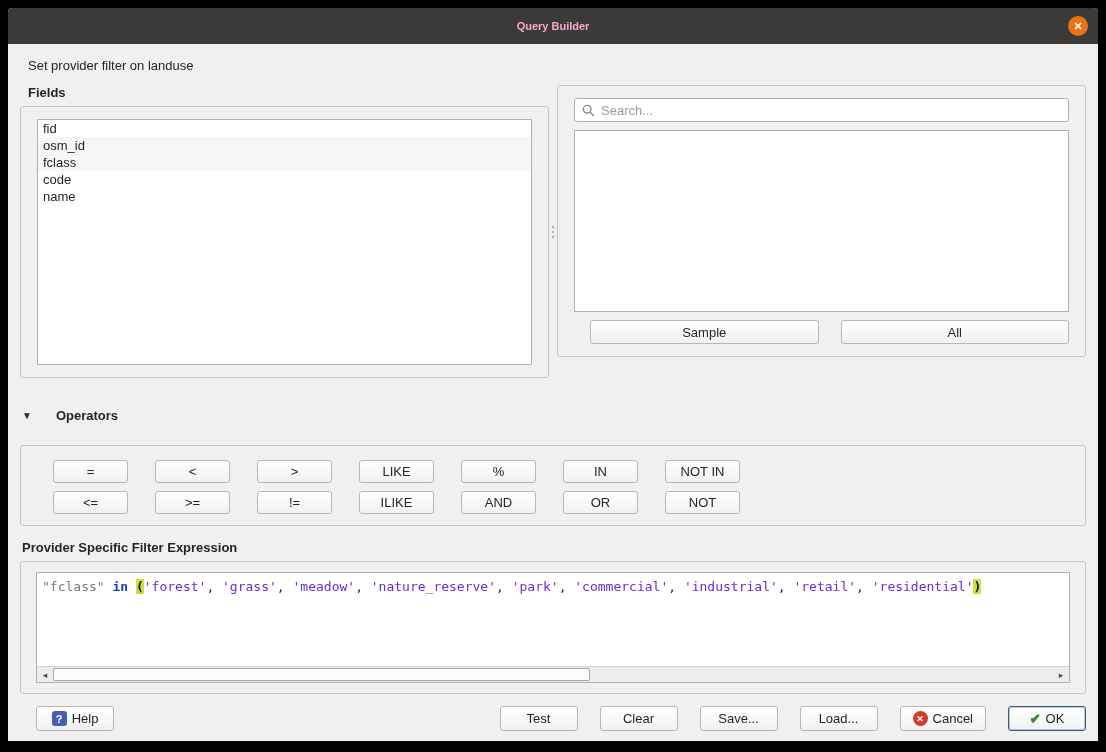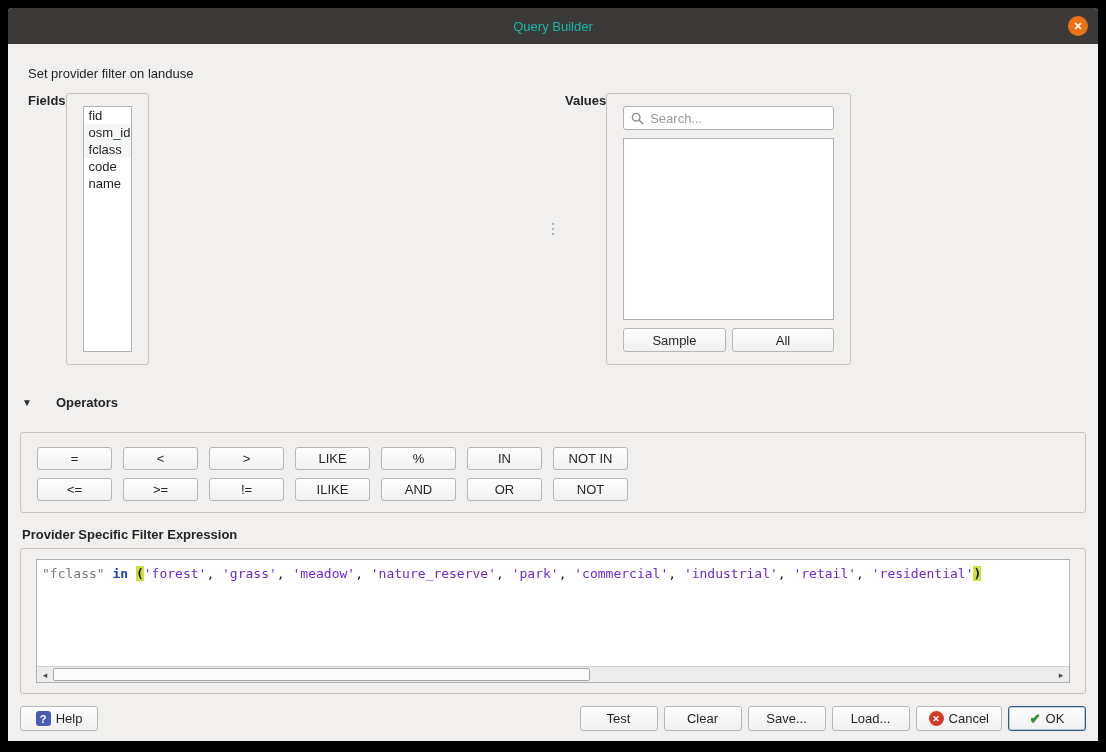--- a/index.html
+++ b/index.html
@@ -2,45 +2,45 @@
 <html><head>
 <meta charset="utf-8">
 <style>
   * { margin:0; padding:0; box-sizing:border-box; }
   html,body { width:1106px; height:752px; background:#000; overflow:hidden;
               font-family:"Liberation Sans", sans-serif; font-size:13px; color:#252525; }
   .window { position:absolute; left:8px; top:8px; width:1090px; height:733px;
             background:#f1f0ef; display:flex; flex-direction:column; border-radius:4px 4px 0 0; overflow:hidden; }
   .titlebar { height:36px; background:#3b3a39; display:flex; align-items:center; justify-content:center;
               position:relative; flex:0 0 auto; }
-  .titlebar .title { color:#14b8a6; font-weight:normal; font-size:13px; }
+  .titlebar .title { color:#f9a8d4; font-weight:bold; font-size:11px; }
   .close-btn { position:absolute; right:10px; top:8px; width:20px; height:20px; border-radius:50%;
                background:#ec7214; border:none; color:#fff; font-size:11px; font-weight:bold;
                display:flex; align-items:center; justify-content:center; cursor:pointer; line-height:1; }
-  .content { flex:1; padding:16px 12px 10px; display:flex; flex-direction:column; min-height:0; }
+  .content { flex:1; padding:8px 12px 10px; display:flex; flex-direction:column; min-height:0; }
   .subtitle { margin:6px 0 12px 8px; }
   .section-label { font-weight:bold; margin:0 0 6px 8px; }
   .top-row { display:flex; align-items:stretch; }
-  .col { flex:1; min-width:0; display:flex; }
+  .col { flex:1; min-width:0; display:flex; flex-direction:column; }
   .groupbox { border:1px solid #c6c5c4; border-radius:3px; background:#f1f0ef; }
   .fields-box { height:272px; padding:12px 16px; }
   .values-box { height:272px; padding:12px 16px; display:flex; flex-direction:column; gap:8px; }
   .listbox { background:#fff; border:1px solid #b1b1b1; height:100%; overflow:hidden; }
   .list-row { height:17px; line-height:17px; padding-left:5px; }
   .list-row.alt { background:#f4f6f8; }
   .splitter { width:8px; display:flex; flex-direction:column; justify-content:center; align-items:center; gap:3px; cursor:col-resize; }
   .splitter i { width:2px; height:2px; background:#9a9a9a; border-radius:50%; }
   .search-box { height:24px; background:#fff; border:1px solid #b1b1b1; border-radius:3px;
                 display:flex; align-items:center; padding:0 7px; gap:6px; flex:0 0 auto; }
   .search-box input { border:none; outline:none; flex:1; font:inherit; color:#252525; background:transparent; }
   .search-box input::placeholder { color:#9b9b9b; }
   .values-list { flex:1; background:#fff; border:1px solid #b1b1b1; }
   .btn { background:linear-gradient(#fefefe,#f1f1f1); border:1px solid #b8b7b6; border-radius:3px;
          font:inherit; color:#252525; display:flex; align-items:center; justify-content:center;
-         cursor:pointer; gap:5px; }
+         cursor:pointer; gap:5px;margin-left:16px; }
   .btn-row { display:flex; gap:6px; flex:0 0 auto; }
   .btn-row .btn { flex:1; height:24px; }
   .checkbox-row { display:flex; align-items:center; gap:6px; color:#aeadac; flex:0 0 auto; margin-top:2px; }
   .checkbox { width:14px; height:14px; border:1px solid #c4c3c2; background:#fafafa; border-radius:2px; }
   .operators-header { display:flex; align-items:center; gap:8px; margin:14px 0 6px 2px; }
   .collapse-icon { font-size:10px; color:#2b2b2b; }
   .operators-box { padding:14px 16px 11px; }
   .op-rows { display:flex; flex-direction:column; gap:8px; }
   .op-row { display:flex; gap:11px; }
   .op-row .btn { width:75px; height:23px; }
@@ -98,21 +98,20 @@
         </div>
       </div>
 
       <div class="splitter">
           <i></i>
           <i></i>
           <i></i>
         </div>
 
       <div class="col">
-        <div class="section-label">Values</div>
         <div class="groupbox values-box">
           <div class="search-box">
             <svg width="13" height="13" viewBox="0 0 13 13">
               <circle cx="5.2" cy="5.2" r="3.8" fill="none" stroke="#8a8a8a" stroke-width="1.4"></circle>
               <line x1="8.2" y1="8.2" x2="12" y2="12" stroke="#8a8a8a" stroke-width="1.4"></line>
             </svg>
             <input type="text" placeholder="Search..." style="">
           </div>
           <div class="values-list"></div>
           <div class="btn-row">

